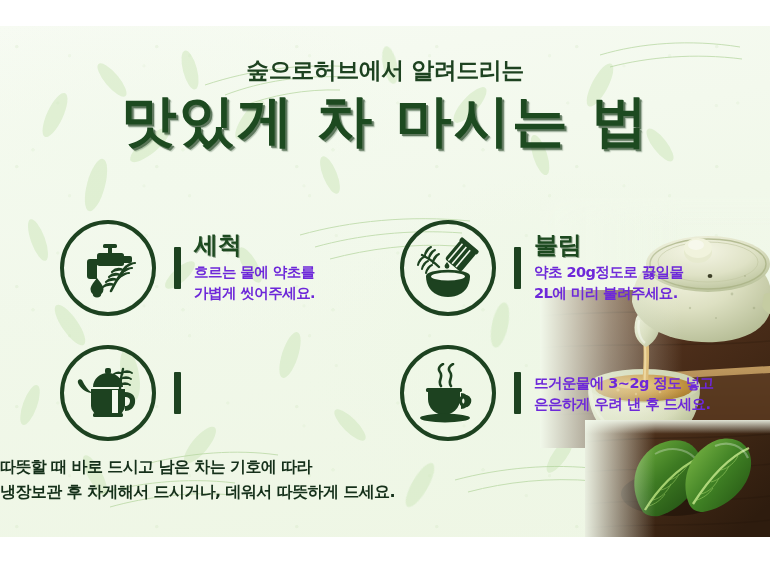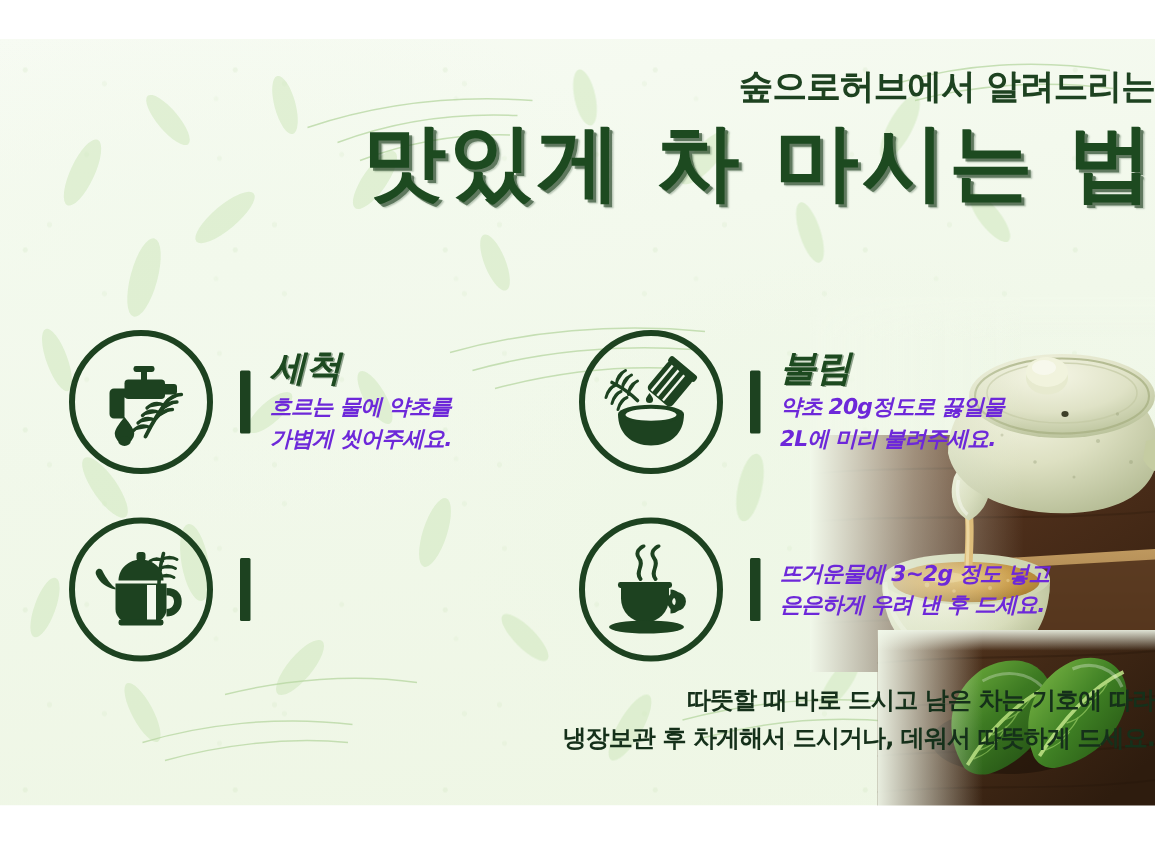--- a/index.html
+++ b/index.html
@@ -71,22 +71,22 @@
   }
   .photo-leaves {
     position: absolute;
     right: 0; top: 420px;
     width: 185px; height: 120px;
     z-index: 6;
   }
 
   
   .header {
-    position: absolute; left: 0; top: 46px;
-    width: 770px; text-align: right; z-index: 20;
+    position: absolute; left: 0; top: 58px;
+    width: 770px; text-align: center; z-index: 20;
   }
   .eyebrow {
     font-size: 23px;
     font-weight: bold;
     color: #1d4220;
     letter-spacing: -0.5px;
     line-height: 1.1;
   }
   .headline {
     margin-top: 8px;
@@ -96,27 +96,26 @@
     letter-spacing: 2px;
     line-height: 1.08;
     text-shadow:
        2px 2px 0 rgba(20,55,22,.55),
        3px 3px 1px rgba(20,55,22,.25);
   }
 
   
   .steps {
     position: absolute;
-    left: 46px; top: 205px;
+    left: 60px; top: 205px;
     width: 660px;
     z-index: 25;
     display: grid;
     grid-template-columns: 340px 320px;
     grid-template-rows: 125px 125px;
-    font-style: italic;
   }
   .step { display: flex; align-items: center; }
 
   .step-icon {
     flex: 0 0 auto;
     width: 96px; height: 96px;
     border: 4px solid #1d4220;
     border-radius: 50%;
     display: flex; align-items: center; justify-content: center;
     background: transparent;
@@ -148,21 +147,21 @@
     line-height: 1.42;
     letter-spacing: -0.55px;
     white-space: pre-line;
   }
 
   
   .footer {
     position: absolute;
     left: 0; top: 455px;
     width: 770px;
-    text-align: right;
+    text-align: left;
     z-index: 25;
     font-size: 16px;
     font-weight: bold;
     color: #15301a;
     line-height: 1.55;
     letter-spacing: -0.6px;
     white-space: pre-line;
   }
 </style>
 </head>

